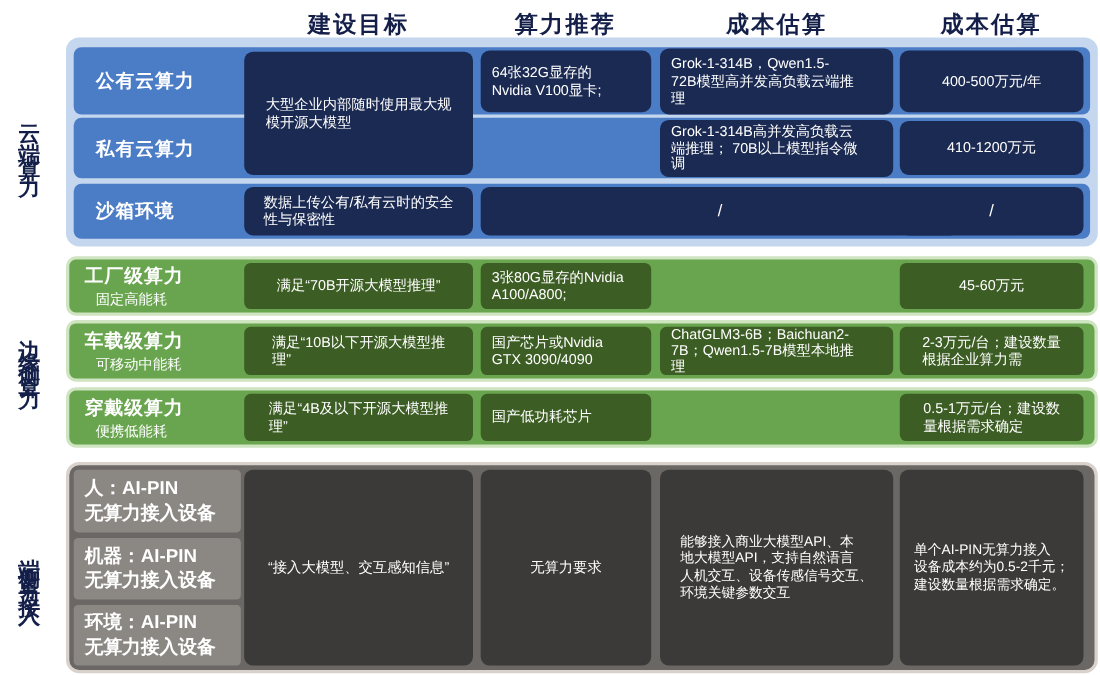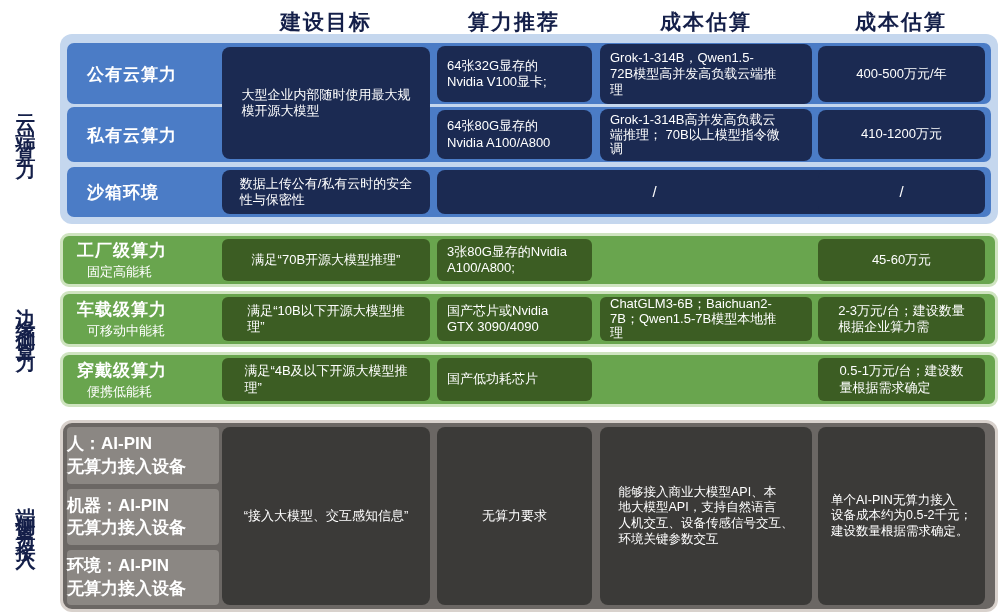--- a/index.html
+++ b/index.html
@@ -50,21 +50,21 @@
   .tight{line-height:1.14;}
   
   .section-endpoint{
     position:absolute;left:60px;top:420px;width:938px;height:192px;
     background:#6b6764;border:3px solid #d8d1cc;border-radius:12px;box-sizing:border-box;
   }
   .ep-label{
     position:absolute;left:4px;width:152px;background:#8b8783;border-radius:4px;
     color:#ffffff;font-size:17px;font-weight:bold;line-height:1.3;
     display:flex;flex-direction:column;justify-content:center;
-    box-sizing:border-box;white-space:pre-line;
+    padding-left:10px;box-sizing:border-box;white-space:pre-line;
   }
   .section-endpoint .cellbox{background:#3b3a38;top:4px;height:178px;}
   .sm{font-size:12.5px;}
 </style>
 </head>
 <body>
 
 <div class="canvas">
 
   <div class="col-header" style="left:241px">建设目标</div>
@@ -87,22 +87,20 @@
       <div class="strip-label">沙箱环境</div>
     </div>
 
     <div class="cellbox ac" style="left:162px;top:13px;width:208px;height:112px">大型企业内部随时使用最大规
 模开源大模型</div>
     <div class="cellbox ac" style="left:162px;top:136px;width:208px;height:44px">数据上传公有/私有云时的安全
 性与保密性</div>
 
     <div class="cellbox al" style="left:377px;top:12px;width:155px;height:56px">64张32G显存的
 Nvidia V100显卡;</div>
-    <div class="cellbox al" style="left:377px;top:76px;width:155px;height:49px">64张80G显存的
-Nvidia A100/A800</div>
 
     <div class="cellbox al" style="left:540px;top:10px;width:212px;height:60px">Grok-1-314B，Qwen1.5-
 72B模型高并发高负载云端推
 理</div>
     <div class="cellbox al tight" style="left:540px;top:75px;width:212px;height:52px">Grok-1-314B高并发高负载云
 端推理； 70B以上模型指令微
 调</div>
 
     <div class="cellbox ac slash" style="left:377px;top:136px;width:435px;height:44px">/</div>
 

